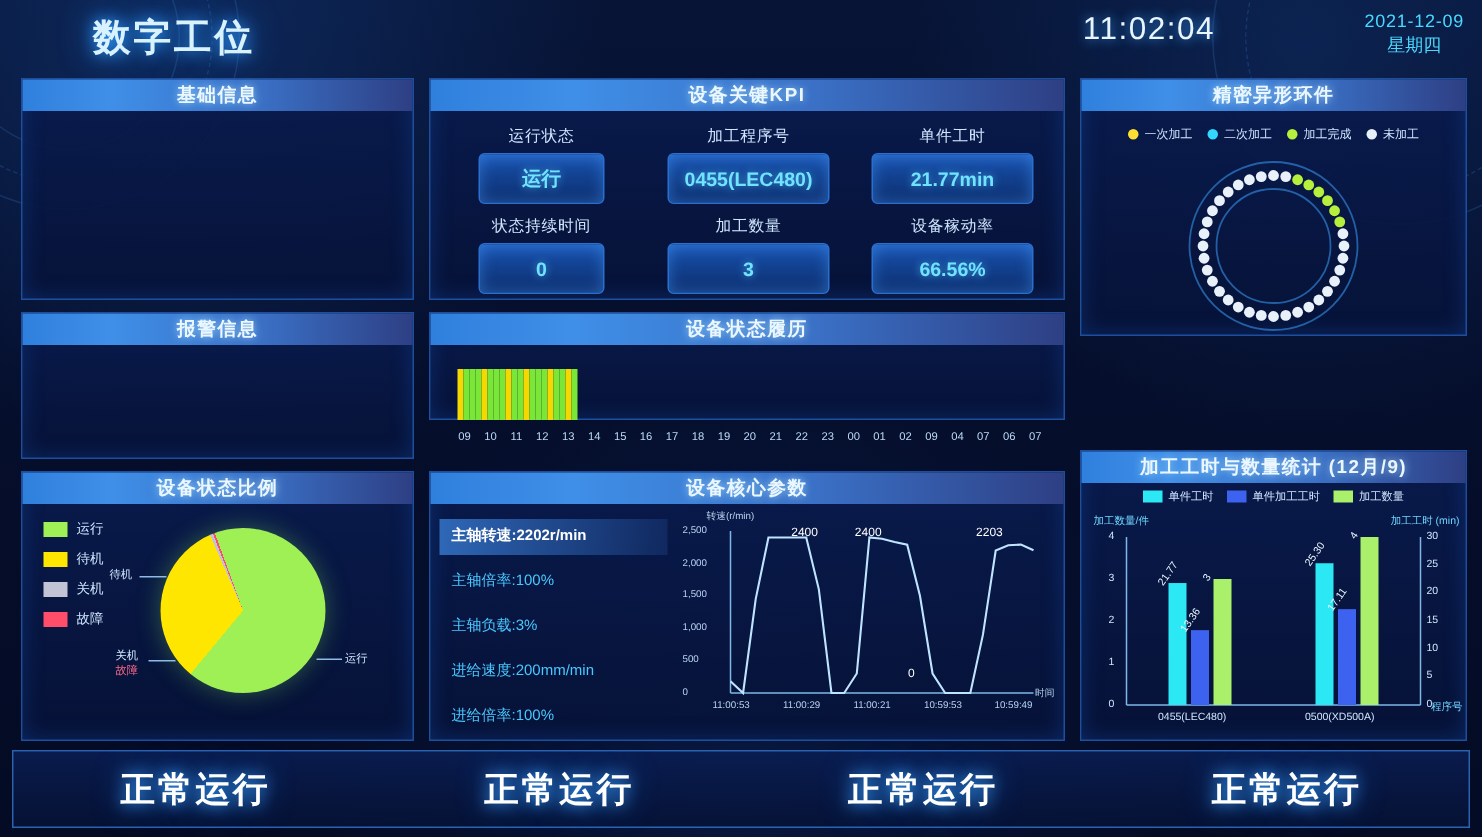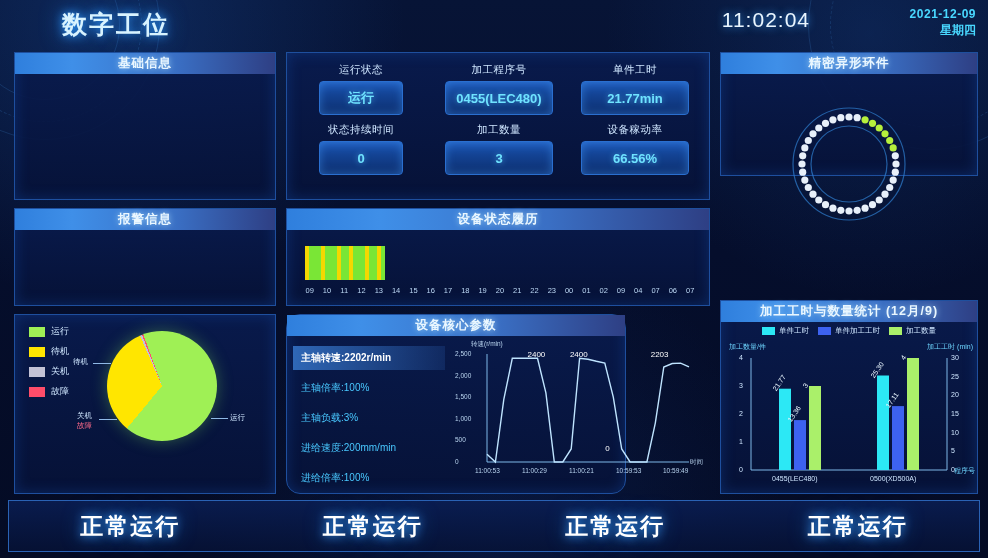--- a/index.html
+++ b/index.html
@@ -30,21 +30,21 @@
     position: absolute; left: 62px; top: 8px;
     font-size: 25px; font-weight: bold; letter-spacing: 2px;
     color: #d8f3ff;
     text-shadow: 0 0 10px #2f9bff, 0 0 22px #1f6fd0;
   }
   .clock {
     position: absolute; right: 178px; top: 8px;
     font-size: 21px; color: #eaf6ff; letter-spacing: 1px;
     text-shadow: 0 0 8px #3aa0ff;
   }
-  .datebox { position: absolute; right: 12px; top: 7px; text-align: right; font-weight: bold; }
+  .datebox { position: absolute; right: 12px; top: 7px; text-align: center; }
   .date { font-size: 12px; color: #49d8ff; letter-spacing: .5px; }
   .weekday { font-size: 12px; color: #49d8ff; margin-top: 1px; }
 
   
   .panel {
     position: absolute;
     background: linear-gradient(180deg, rgba(9,27,78,0.92) 0%, rgba(6,18,56,0.92) 100%);
     border: 1px solid #1e4f9e;
     box-shadow: inset 0 0 14px rgba(20,70,160,0.45);
   }
@@ -185,42 +185,61 @@
       <div class="date">2021-12-09</div>
       <div class="weekday">星期四</div>
     </div>
   </div>
 
   <div class="panel" style="left:14px;top:52px;width:262px;height:148px;">
     <div class="panel-head">基础信息</div>
   </div>
 
   <div class="panel" style="left:286px;top:52px;width:424px;height:148px;">
+    <div class="panel-head">设备关键KPI</div>
     <div class="panel-body">
       <div class="kpi-label" style="left:14px;top:10px;">运行状态</div>
       <div class="kpi-label" style="left:152px;top:10px;">加工程序号</div>
       <div class="kpi-label" style="left:288px;top:10px;">单件工时</div>
 
       <div class="kpi-box" style="left:32px;top:28px;">运行</div>
       <div class="kpi-box wide" style="left:158px;top:28px;">0455(LEC480)</div>
       <div class="kpi-box wide" style="left:294px;top:28px;">21.77min</div>
 
       <div class="kpi-label" style="left:14px;top:70px;">状态持续时间</div>
       <div class="kpi-label" style="left:152px;top:70px;">加工数量</div>
       <div class="kpi-label" style="left:288px;top:70px;">设备稼动率</div>
 
       <div class="kpi-box" style="left:32px;top:88px;">0</div>
       <div class="kpi-box wide" style="left:158px;top:88px;">3</div>
       <div class="kpi-box wide" style="left:294px;top:88px;">66.56%</div>
     </div>
   </div>
 
-  <div class="panel" style="left:720px;top:52px;width:258px;height:124px;">
+  <div class="panel" style="left:720px;top:52px;width:258px;height:172px;">
     <div class="panel-head">精密异形环件</div>
     <div class="panel-body">
+      <div class="ring-legend" id="ring-legend">
+          <div class="li">
+            <span class="dot" style="background:#ffe033"></span>
+            <span class="tx">一次加工</span>
+          </div>
+          <div class="li">
+            <span class="dot" style="background:#33d6ff"></span>
+            <span class="tx">二次加工</span>
+          </div>
+          <div class="li">
+            <span class="dot" style="background:#b6f03c"></span>
+            <span class="tx">加工完成</span>
+          </div>
+          <div class="li">
+            <span class="dot" style="background:#e8f0fa"></span>
+            <span class="tx">未加工</span>
+          </div>
+        </div>
       <div class="ring-wrap">
         <svg width="120" height="120" viewBox="0 0 120 120">
           <circle cx="60" cy="60" r="56" fill="none" stroke="#2f7fd0" stroke-width="1.2" opacity="0.7"></circle>
           <circle cx="60" cy="60" r="38" fill="none" stroke="#2f7fd0" stroke-width="1.2" opacity="0.7"></circle>
           <g id="ring-dots">
               <circle cx="60.00" cy="13.00" r="3.6" fill="#e8f0fa"></circle>
               <circle cx="68.16" cy="13.71" r="3.6" fill="#e8f0fa"></circle>
               <circle cx="76.07" cy="15.83" r="3.6" fill="#b6f03c"></circle>
               <circle cx="83.50" cy="19.30" r="3.6" fill="#b6f03c"></circle>
               <circle cx="90.21" cy="24.00" r="3.6" fill="#b6f03c"></circle>
@@ -258,21 +277,21 @@
             </g>
         </svg>
       </div>
     </div>
   </div>
 
   <div class="panel" style="left:14px;top:208px;width:262px;height:98px;">
     <div class="panel-head">报警信息</div>
   </div>
 
-  <div class="panel" style="left:286px;top:208px;width:424px;height:98px;">
+  <div class="panel" style="left:286px;top:208px;width:424px;height:72px;">
     <div class="panel-head">设备状态履历</div>
     <div class="panel-body">
       <div class="hist-bars" id="hist-bars">
           <i style="background: rgb(245, 216, 0);"></i>
           <i style="background: rgb(122, 230, 54);"></i>
           <i style="background: rgb(122, 230, 54);"></i>
           <i style="background: rgb(122, 230, 54);"></i>
           <i style="background: rgb(245, 216, 0);"></i>
           <i style="background: rgb(122, 230, 54);"></i>
           <i style="background: rgb(122, 230, 54);"></i>
@@ -312,20 +331,21 @@
           <span>09</span>
           <span>04</span>
           <span>07</span>
           <span>06</span>
           <span>07</span>
         </div>
     </div>
   </div>
 
   <div class="panel" style="left:14px;top:314px;width:262px;height:180px;">
+    <div class="panel-head">设备状态比例</div>
     <div class="panel-body">
       <div class="pie-legend" id="pie-legend">
           <div class="li">
             <span class="sw" style="background:#9ff055"></span>
             <span class="tx">运行</span>
           </div>
           <div class="li">
             <span class="sw" style="background:#ffe600"></span>
             <span class="tx">待机</span>
           </div>
@@ -344,21 +364,21 @@
       <div class="pie-cb" style="left:58px;top:42px;">待机</div>
       <div class="lead" style="left:78px;top:48px;width:18px;"></div>
       <div class="pie-cb" style="left:215px;top:98px;">运行</div>
       <div class="lead" style="left:196px;top:103px;width:17px;"></div>
       <div class="pie-cb" style="left:62px;top:96px;">关机</div>
       <div class="pie-cb fault" style="left:62px;top:106px;">故障</div>
       <div class="lead" style="left:84px;top:104px;width:18px;"></div>
     </div>
   </div>
 
-  <div class="panel" style="left:286px;top:314px;width:340px;height:180px;border-radius:14px;">
+  <div class="panel" style="left:286px;top:314px;width:424px;height:180px;">
     <div class="panel-head">设备核心参数</div>
     <div class="panel-body">
       <div id="param-list">
           <div class="param active" style="top: 10px;">主轴转速:2202r/min</div>
           <div class="param" style="top: 40px;">主轴倍率:100%</div>
           <div class="param" style="top: 70px;">主轴负载:3%</div>
           <div class="param" style="top: 100px;">进给速度:200mm/min</div>
           <div class="param" style="top: 130px;">进给倍率:100%</div>
         </div>
 

